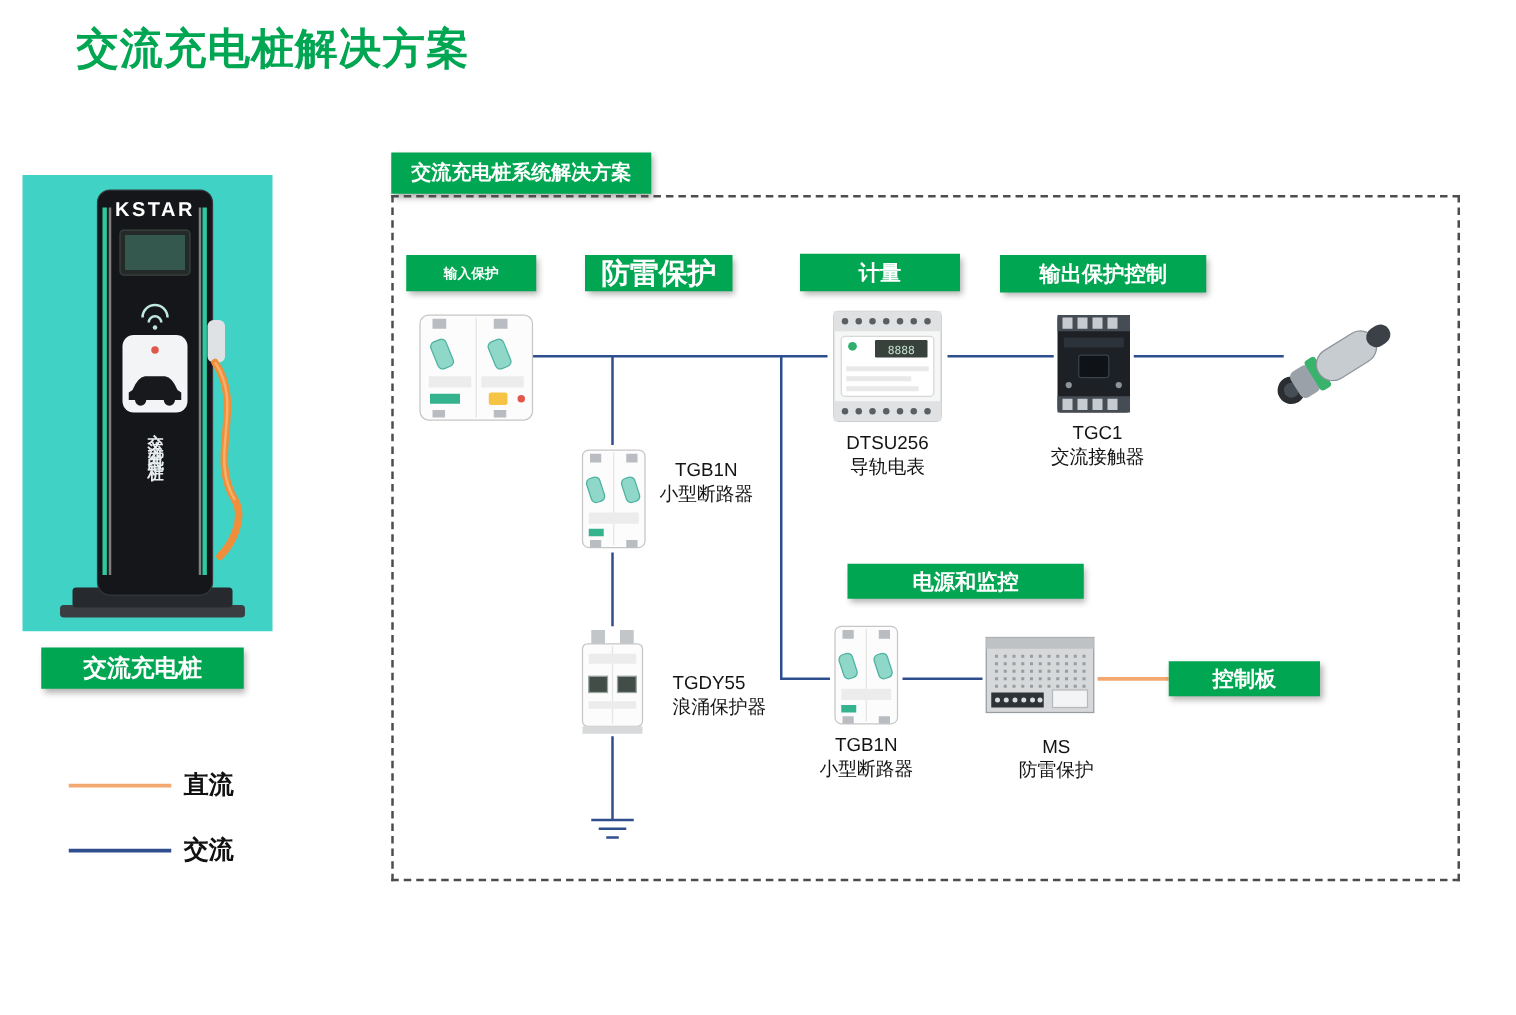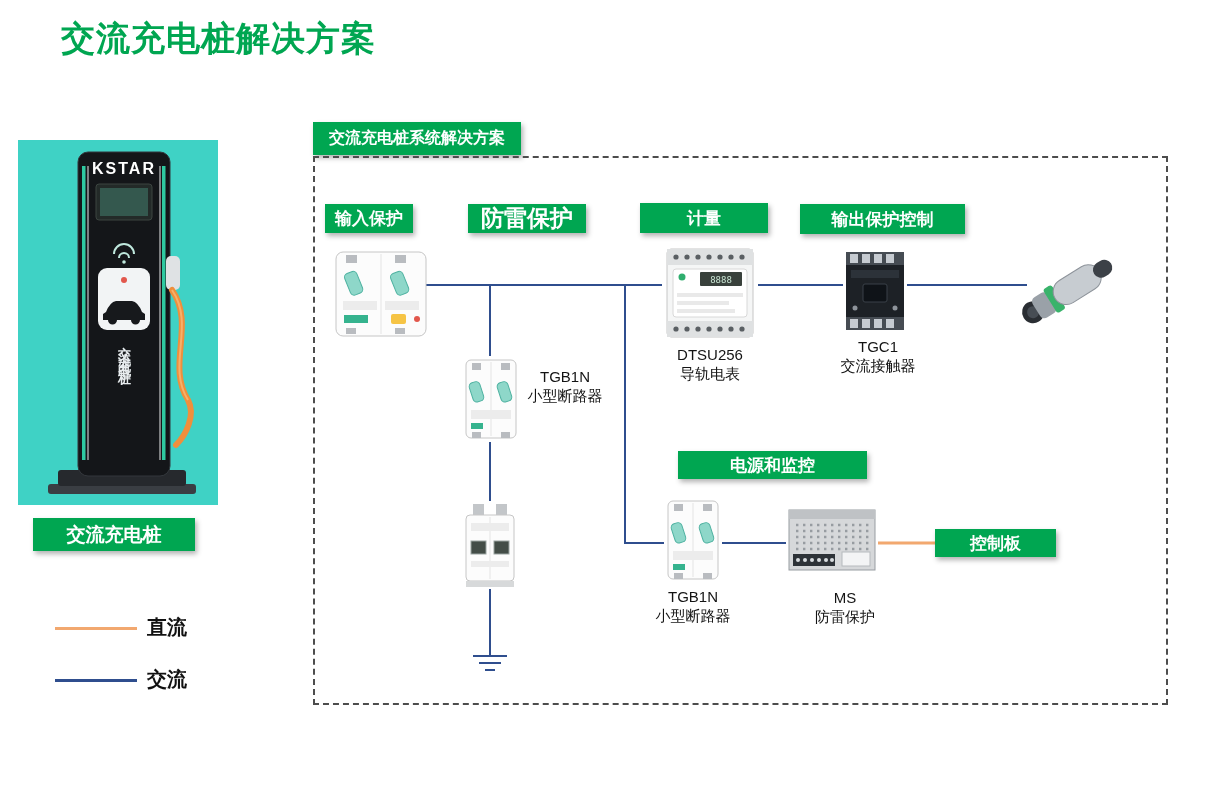--- a/index.html
+++ b/index.html
@@ -85,21 +85,21 @@
       <polyline points="409,387 473,387"></polyline>
       <g>
         <line x1="160" y1="500" x2="194" y2="500"></line>
         <line x1="166" y1="507" x2="188" y2="507"></line>
         <line x1="172" y1="514" x2="182" y2="514"></line>
       </g>
     </g>
     <line x1="565" y1="387" x2="622" y2="387" stroke="#F2A86F" stroke-width="3"></line>
   </svg>
 
-  <div class="abs tag" style="left:325px; top:204px; width:88px; height:29px; font-size:17px;">输入保护</div>
+  <div class="abs tag" style="left:325px; top:204px; width:104px; height:29px; font-size:11px;">输入保护</div>
   <div class="abs tag" style="left:468px; top:204px; width:118px; height:29px; font-size:23px;">防雷保护</div>
   <div class="abs tag" style="left:640px; top:203px; width:128px; height:30px; font-size:17px;">计量</div>
   <div class="abs tag" style="left:678px; top:451px; width:189px; height:28px; font-size:17px;">电源和监控</div>
   <div class="abs tag" style="left:800px; top:204px; width:165px; height:30px; font-size:17px;">输出保护控制</div>
   <div class="abs tag" style="left:935px; top:529px; width:121px; height:28px; font-size:17px;">控制板</div>
 
   <div class="abs" style="left:333px; top:246px;">
     <svg width="96" height="96" viewBox="0 0 96 96">
       <rect x="3" y="6" width="90" height="84" rx="7" fill="#fcfcfc" stroke="#c6c6c6"></rect>
       <line x1="48" y1="8" x2="48" y2="88" stroke="#e4e4e4"></line>
@@ -220,20 +220,24 @@
       <rect x="35" y="3" width="11" height="13" fill="#c3c6c9"></rect>
       <rect x="5" y="14" width="48" height="66" rx="4" fill="#fcfcfc" stroke="#c6c6c6"></rect>
       <line x1="29" y1="16" x2="29" y2="78" stroke="#e4e4e4"></line>
       <rect x="10" y="22" width="38" height="8" fill="#ececec"></rect>
       <rect x="10" y="40" width="15" height="13" fill="#434d47" stroke="#99a3a0"></rect>
       <rect x="33" y="40" width="15" height="13" fill="#434d47" stroke="#99a3a0"></rect>
       <rect x="10" y="60" width="38" height="6" fill="#ececec"></rect>
       <rect x="5" y="80" width="48" height="6" fill="#d7d9da"></rect>
     </svg>
   </div>
+  <div class="abs caption left" style="left:538px; top:537px; width:120px;">
+    <div>TGDY55</div>
+    <div>浪涌保护器</div>
+  </div>
 
   <div class="abs" style="left:664px; top:496px;">
     <svg width="58" height="88" viewBox="0 0 58 86">
       <rect x="4" y="4" width="50" height="78" rx="5" fill="#fcfcfc" stroke="#c6c6c6"></rect>
       <line x1="29" y1="6" x2="29" y2="80" stroke="#e4e4e4"></line>
       <rect x="10" y="7" width="9" height="7" fill="#b9bcc0"></rect>
       <rect x="39" y="7" width="9" height="7" fill="#b9bcc0"></rect>
       <rect x="9" y="26" width="11" height="20" rx="4" fill="#8ed7c9" stroke="#4fb2a1" transform="rotate(-18 14 36)"></rect>
       <rect x="37" y="26" width="11" height="20" rx="4" fill="#8ed7c9" stroke="#4fb2a1" transform="rotate(-18 42 36)"></rect>
       <rect x="9" y="54" width="40" height="9" fill="#ececec"></rect>

